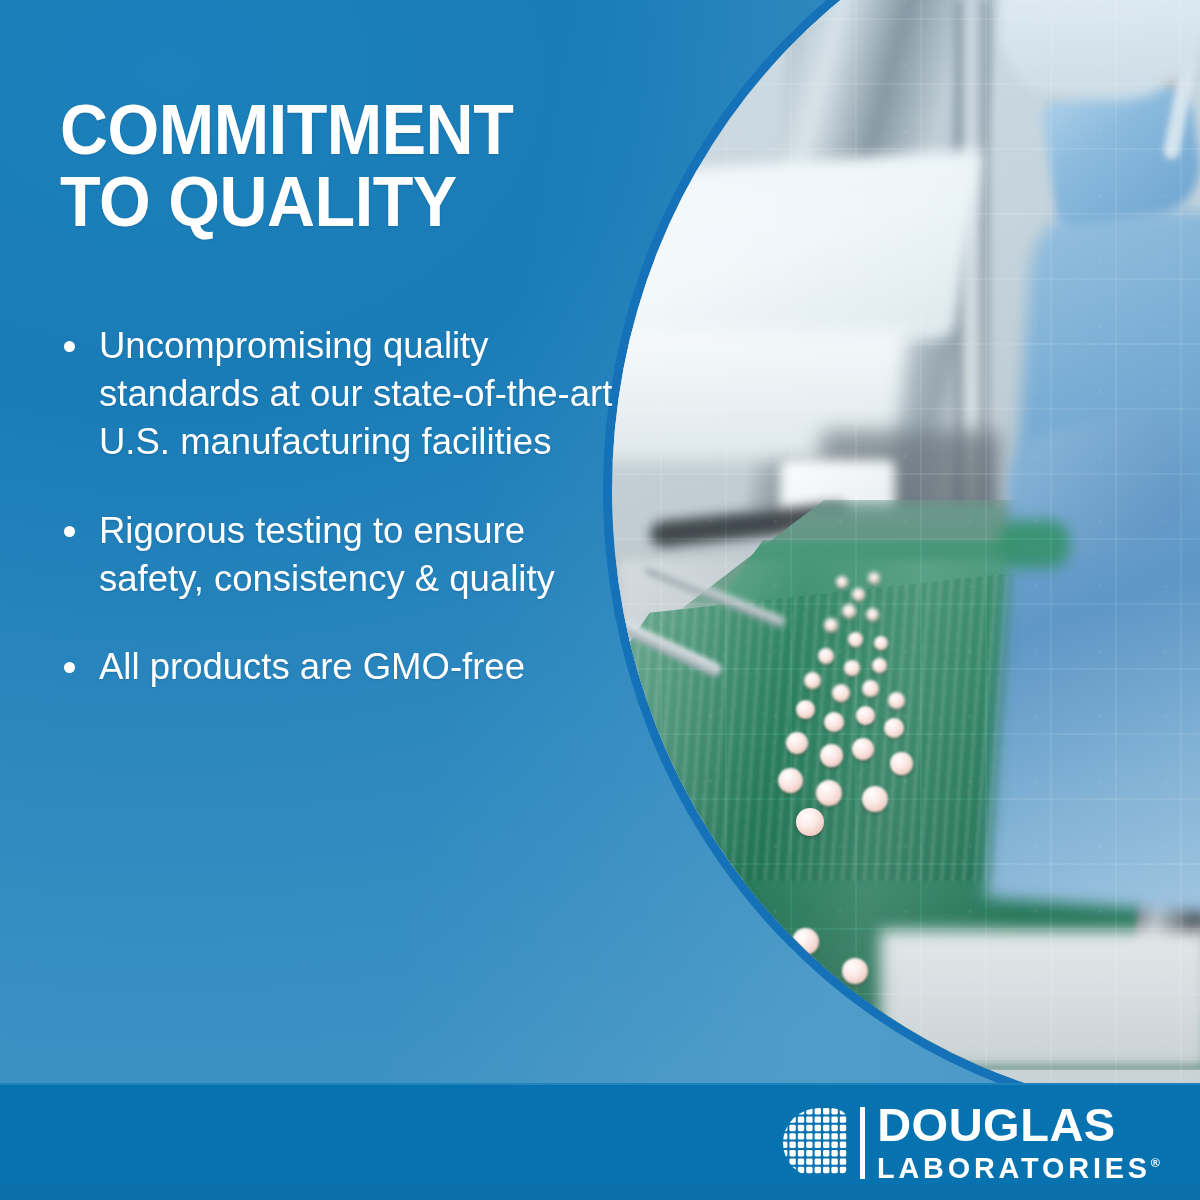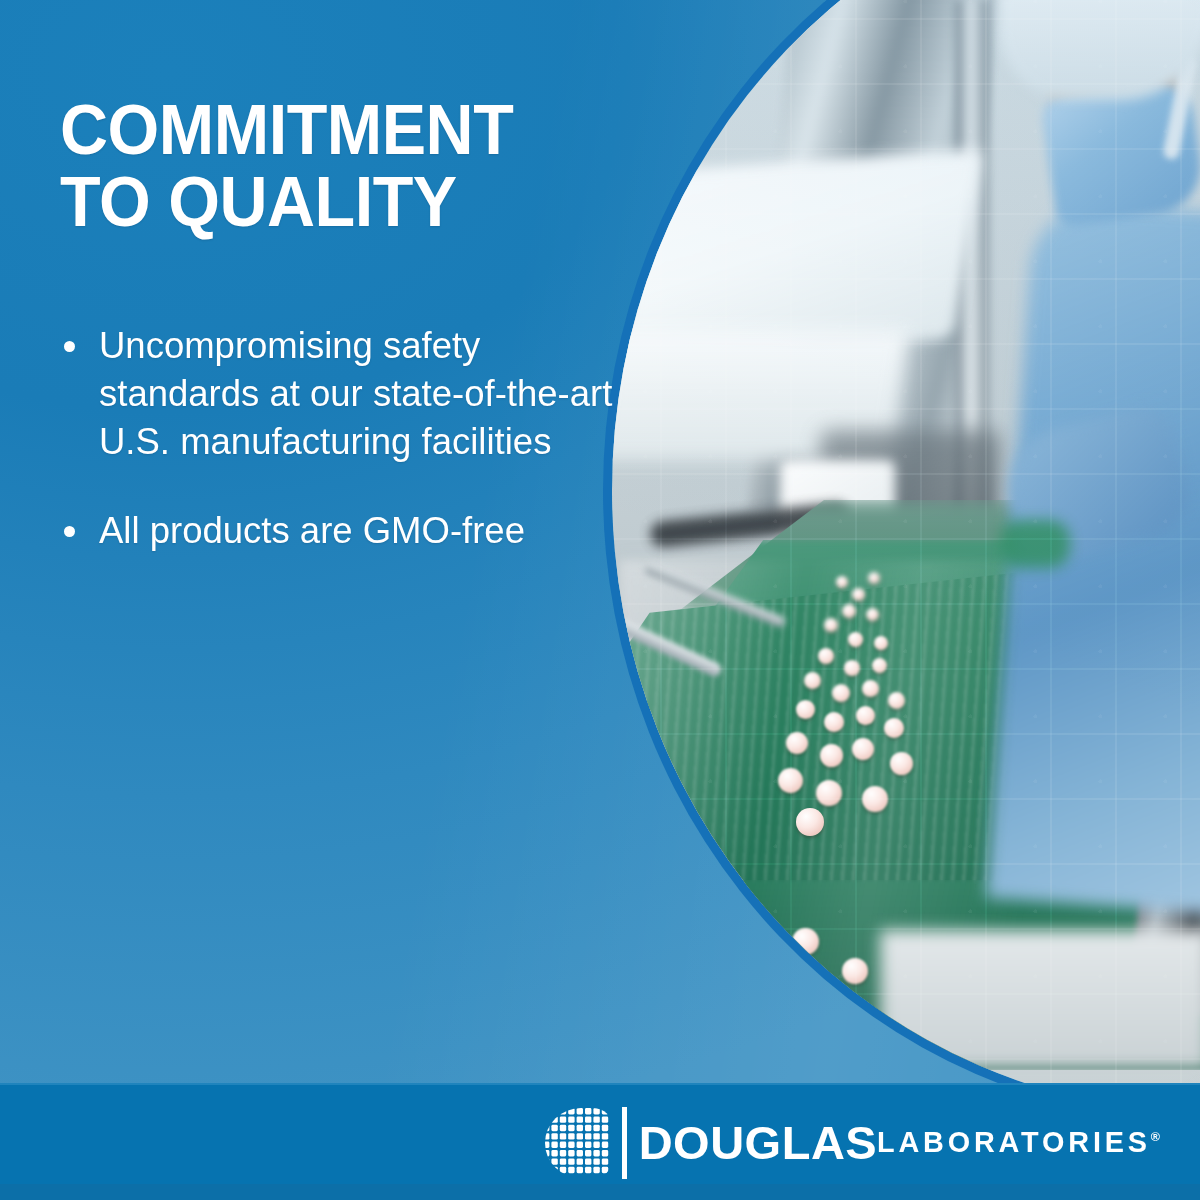--- a/index.html
+++ b/index.html
@@ -388,21 +388,21 @@
     margin-right: 9px;
   }
   .logo-divider {
     width: 5px;
     height: 72px;
     background: #ffffff;
     margin-right: 12px;
   }
   .logo-words {
     display: flex;
-    flex-direction: row;
+    flex-direction: column;
     justify-content: center;
     color: #ffffff;
   }
   .logo-top {
     font-size: 47px;
     font-weight: 700;
     line-height: .92;
     letter-spacing: 0.5px;
     transform: scaleX(1.0);
     transform-origin: left center;
@@ -502,21 +502,25 @@
   </div>
 
   <div class="headline">
     <div>COMMITMENT</div>
     <div>TO QUALITY</div>
   </div>
 
   <ul class="bullets">
     <li class="bullet">
       <span class="dot"></span>
-      <span>Uncompromising safety standards at our state-of-the-art U.S. manufacturing facilities</span>
+      <span>Uncompromising quality standards at our state-of-the-art U.S. manufacturing facilities</span>
+    </li>
+    <li class="bullet">
+      <span class="dot"></span>
+      <span>Rigorous testing to ensure safety, consistency &amp; quality</span>
     </li>
     <li class="bullet">
       <span class="dot"></span>
       <span>All products are GMO-free</span>
     </li>
   </ul>
 
   <div class="footer">
     <div class="logo">
       <svg class="logo-mark" viewBox="0 0 72 74">

